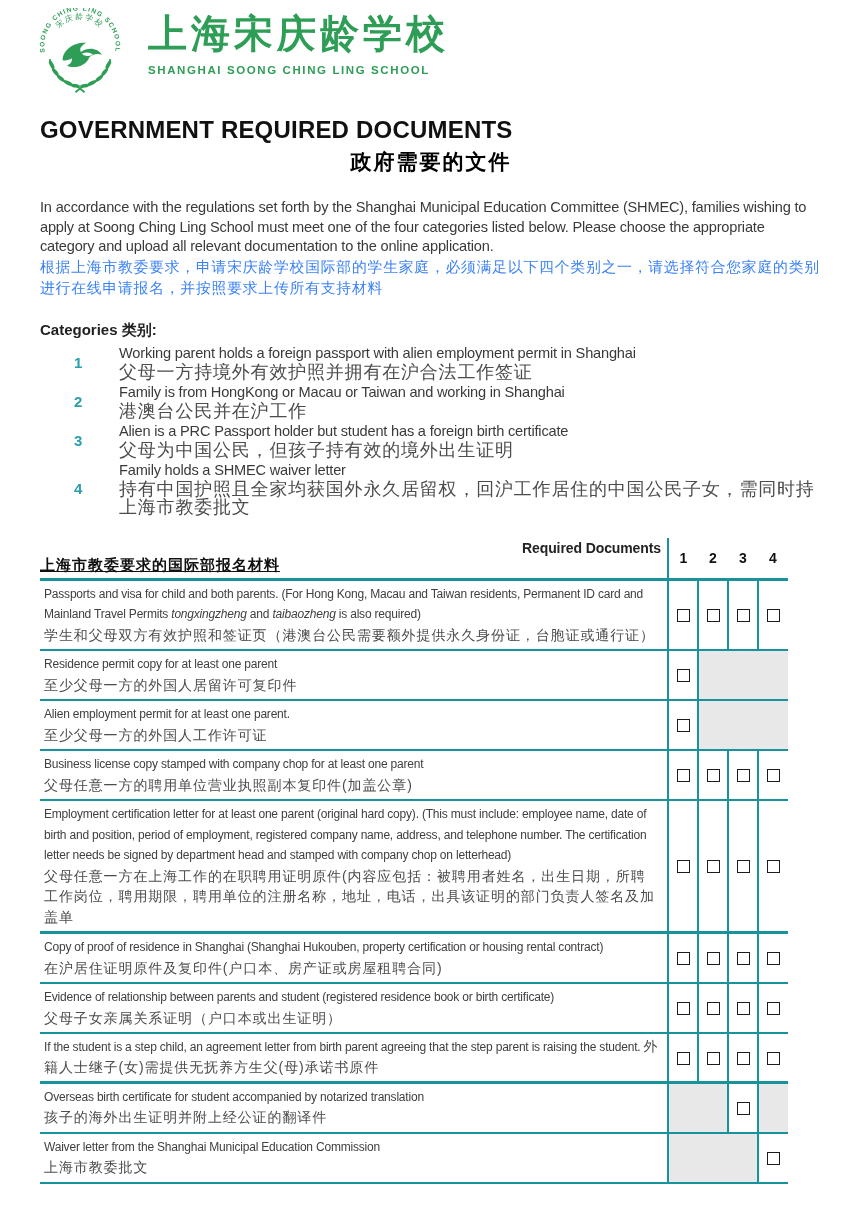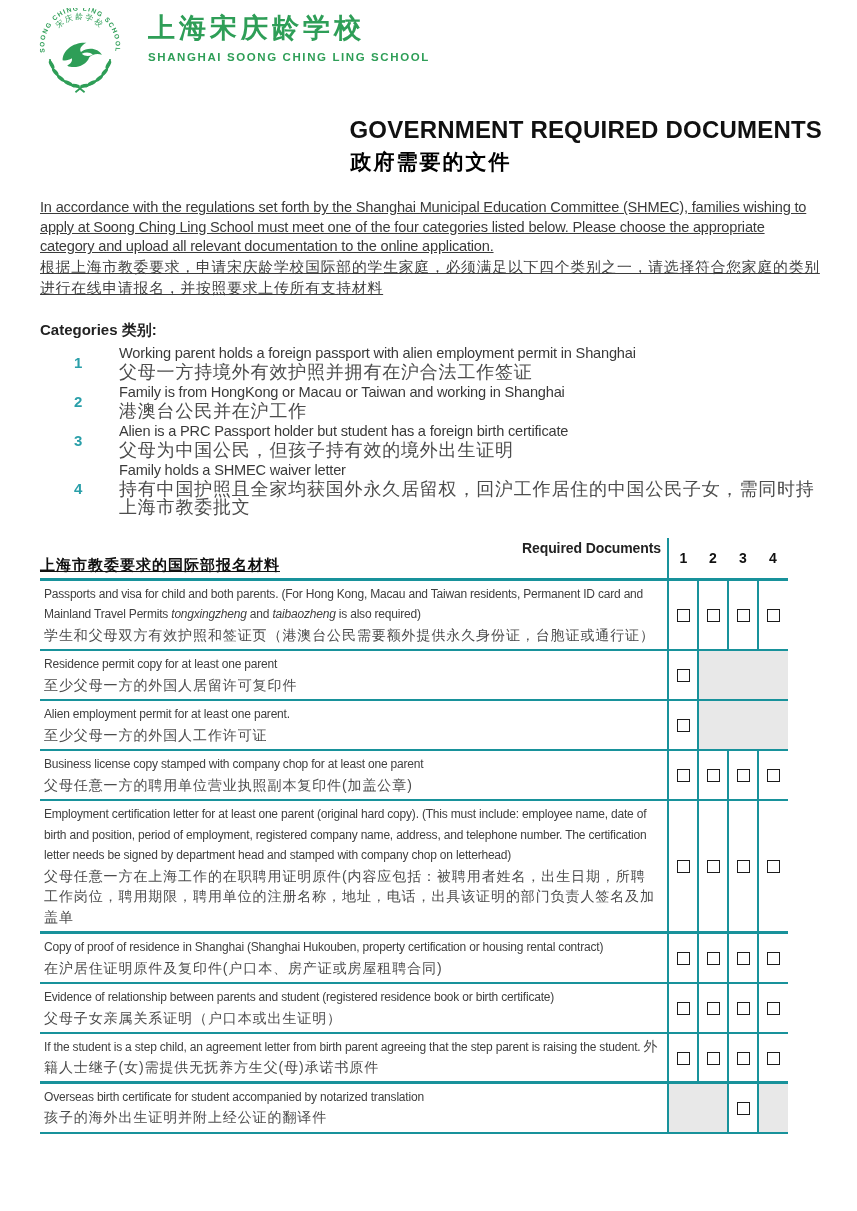--- a/index.html
+++ b/index.html
@@ -7,31 +7,31 @@
     width:857px;height:1211px;background:#ffffff;
     font-family:"Liberation Sans",sans-serif;
     color:#3a3a3a;position:relative;overflow:hidden;
   }
   .page{padding:8px 35px 0 40px;}
 
   
   .logo-row{display:flex;align-items:flex-start;}
   .emblem{flex:0 0 auto;margin-left:-6px;}
   .logo-text{margin-left:22px;padding-top:6px;}
-  .logo-zh{font-size:27px;font-weight:bold;color:#2e9e57;letter-spacing:4px;line-height:1.05;font-family:"Liberation Serif","DejaVu Serif",serif;}
+  .logo-zh{font-size:39px;font-weight:bold;color:#2e9e57;letter-spacing:4px;line-height:1.05;font-family:"Liberation Serif","DejaVu Serif",serif;}
   .logo-en{font-size:11.5px;font-weight:bold;color:#2e9e57;letter-spacing:1.6px;margin-top:9px;}
 
   
-  .doc-title-en{ text-align:right;font-size:24px;font-weight:bold;color:#111;margin-top:18px;letter-spacing:0.2px;}
+  .doc-title-en{ text-align:left;font-size:24px;font-weight:bold;color:#111;margin-top:18px;letter-spacing:0.2px;}
   .doc-title-zh{ text-align:center;font-size:21px;font-weight:bold;color:#000000;margin-top:4px;letter-spacing:2px;}
 
   
-  .intro{margin-top:22px;text-decoration:underline;}
+  .intro{margin-top:22px;}
   .en-p{font-size:14.6px;line-height:19.5px;color:#3a3a3a;letter-spacing:-0.2px;}
-  .zh-p{font-size:14.8px;line-height:21px;color:#404040;letter-spacing:0.8px;}
+  .zh-p{font-size:14.8px;line-height:21px;color:#3b82f6;letter-spacing:0.8px;}
 
   
   .cat-heading{margin-top:22px;font-size:15px;font-weight:bold;color:#222;}
   .cat-list{margin-top:4px;margin-left:32px;}
   .cat-item{display:flex;align-items:center;}
   .cat-num{flex:0 0 45px;color:#2a9fa9;font-weight:bold;font-size:15px;padding-left:2px;}
   .cat-text{flex:1;}
   .cat-en{font-size:14.6px;line-height:18px;color:#3a3a3a;letter-spacing:-0.2px;}
   .cat-zh{font-size:18px;line-height:18px;color:#4c4c4c;letter-spacing:0.8px;margin-top:1px;}
   .cat-item{margin-bottom:2px;}
@@ -247,16 +247,24 @@
         </tr>
         <tr>
           <td class="doc-cell">
             <div><span class="row-en">Overseas birth certificate for student accompanied  by notarized translation</span></div>
             <div><span class="row-zh">孩子的海外出生证明并附上经公证的翻译件</span></div>
           </td>
           <td class="gray-cell" colspan="2"></td>
           <td class="opt-cell"><span class="cb"></span></td>
           <td class="gray-cell" colspan="1"></td>
         </tr>
+        <tr>
+          <td class="doc-cell">
+            <div><span class="row-en">Waiver letter from the Shanghai Municipal Education Commission</span></div>
+            <div><span class="row-zh">上海市教委批文</span></div>
+          </td>
+          <td class="gray-cell" colspan="3"></td>
+          <td class="opt-cell"><span class="cb"></span></td>
+        </tr>
       </tbody>
   </table>
 
 </div>
 
 </body></html>

